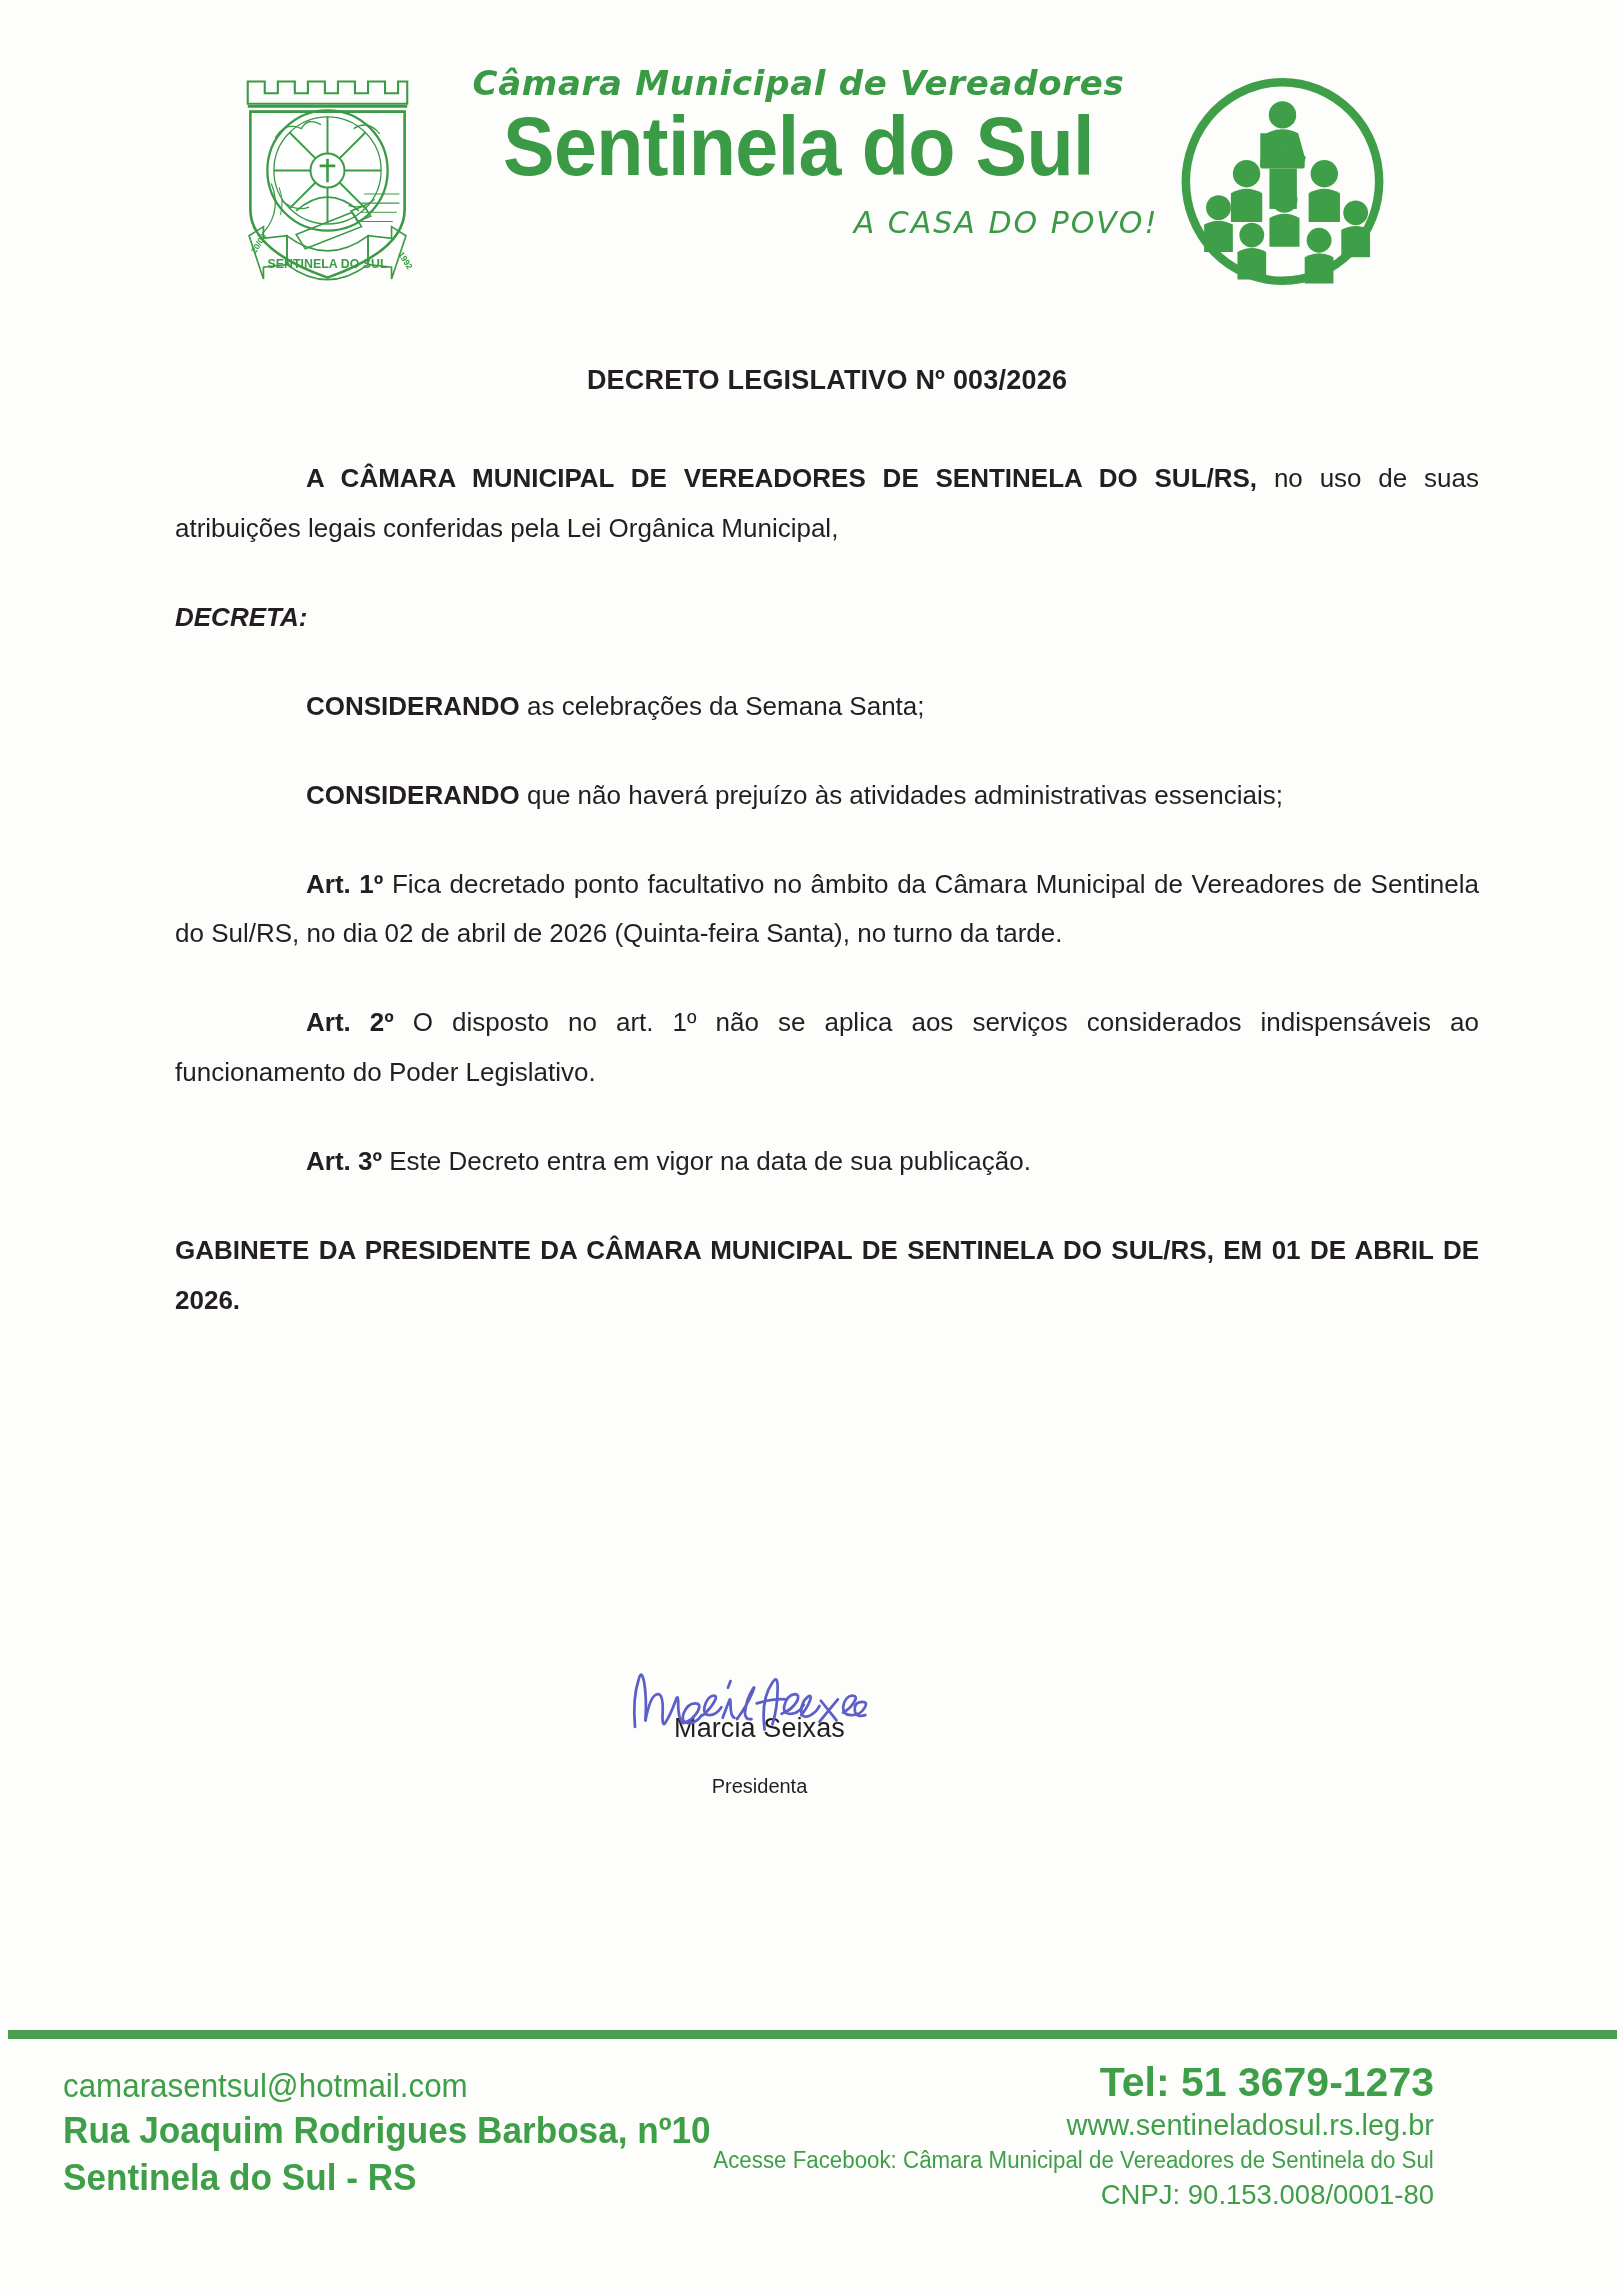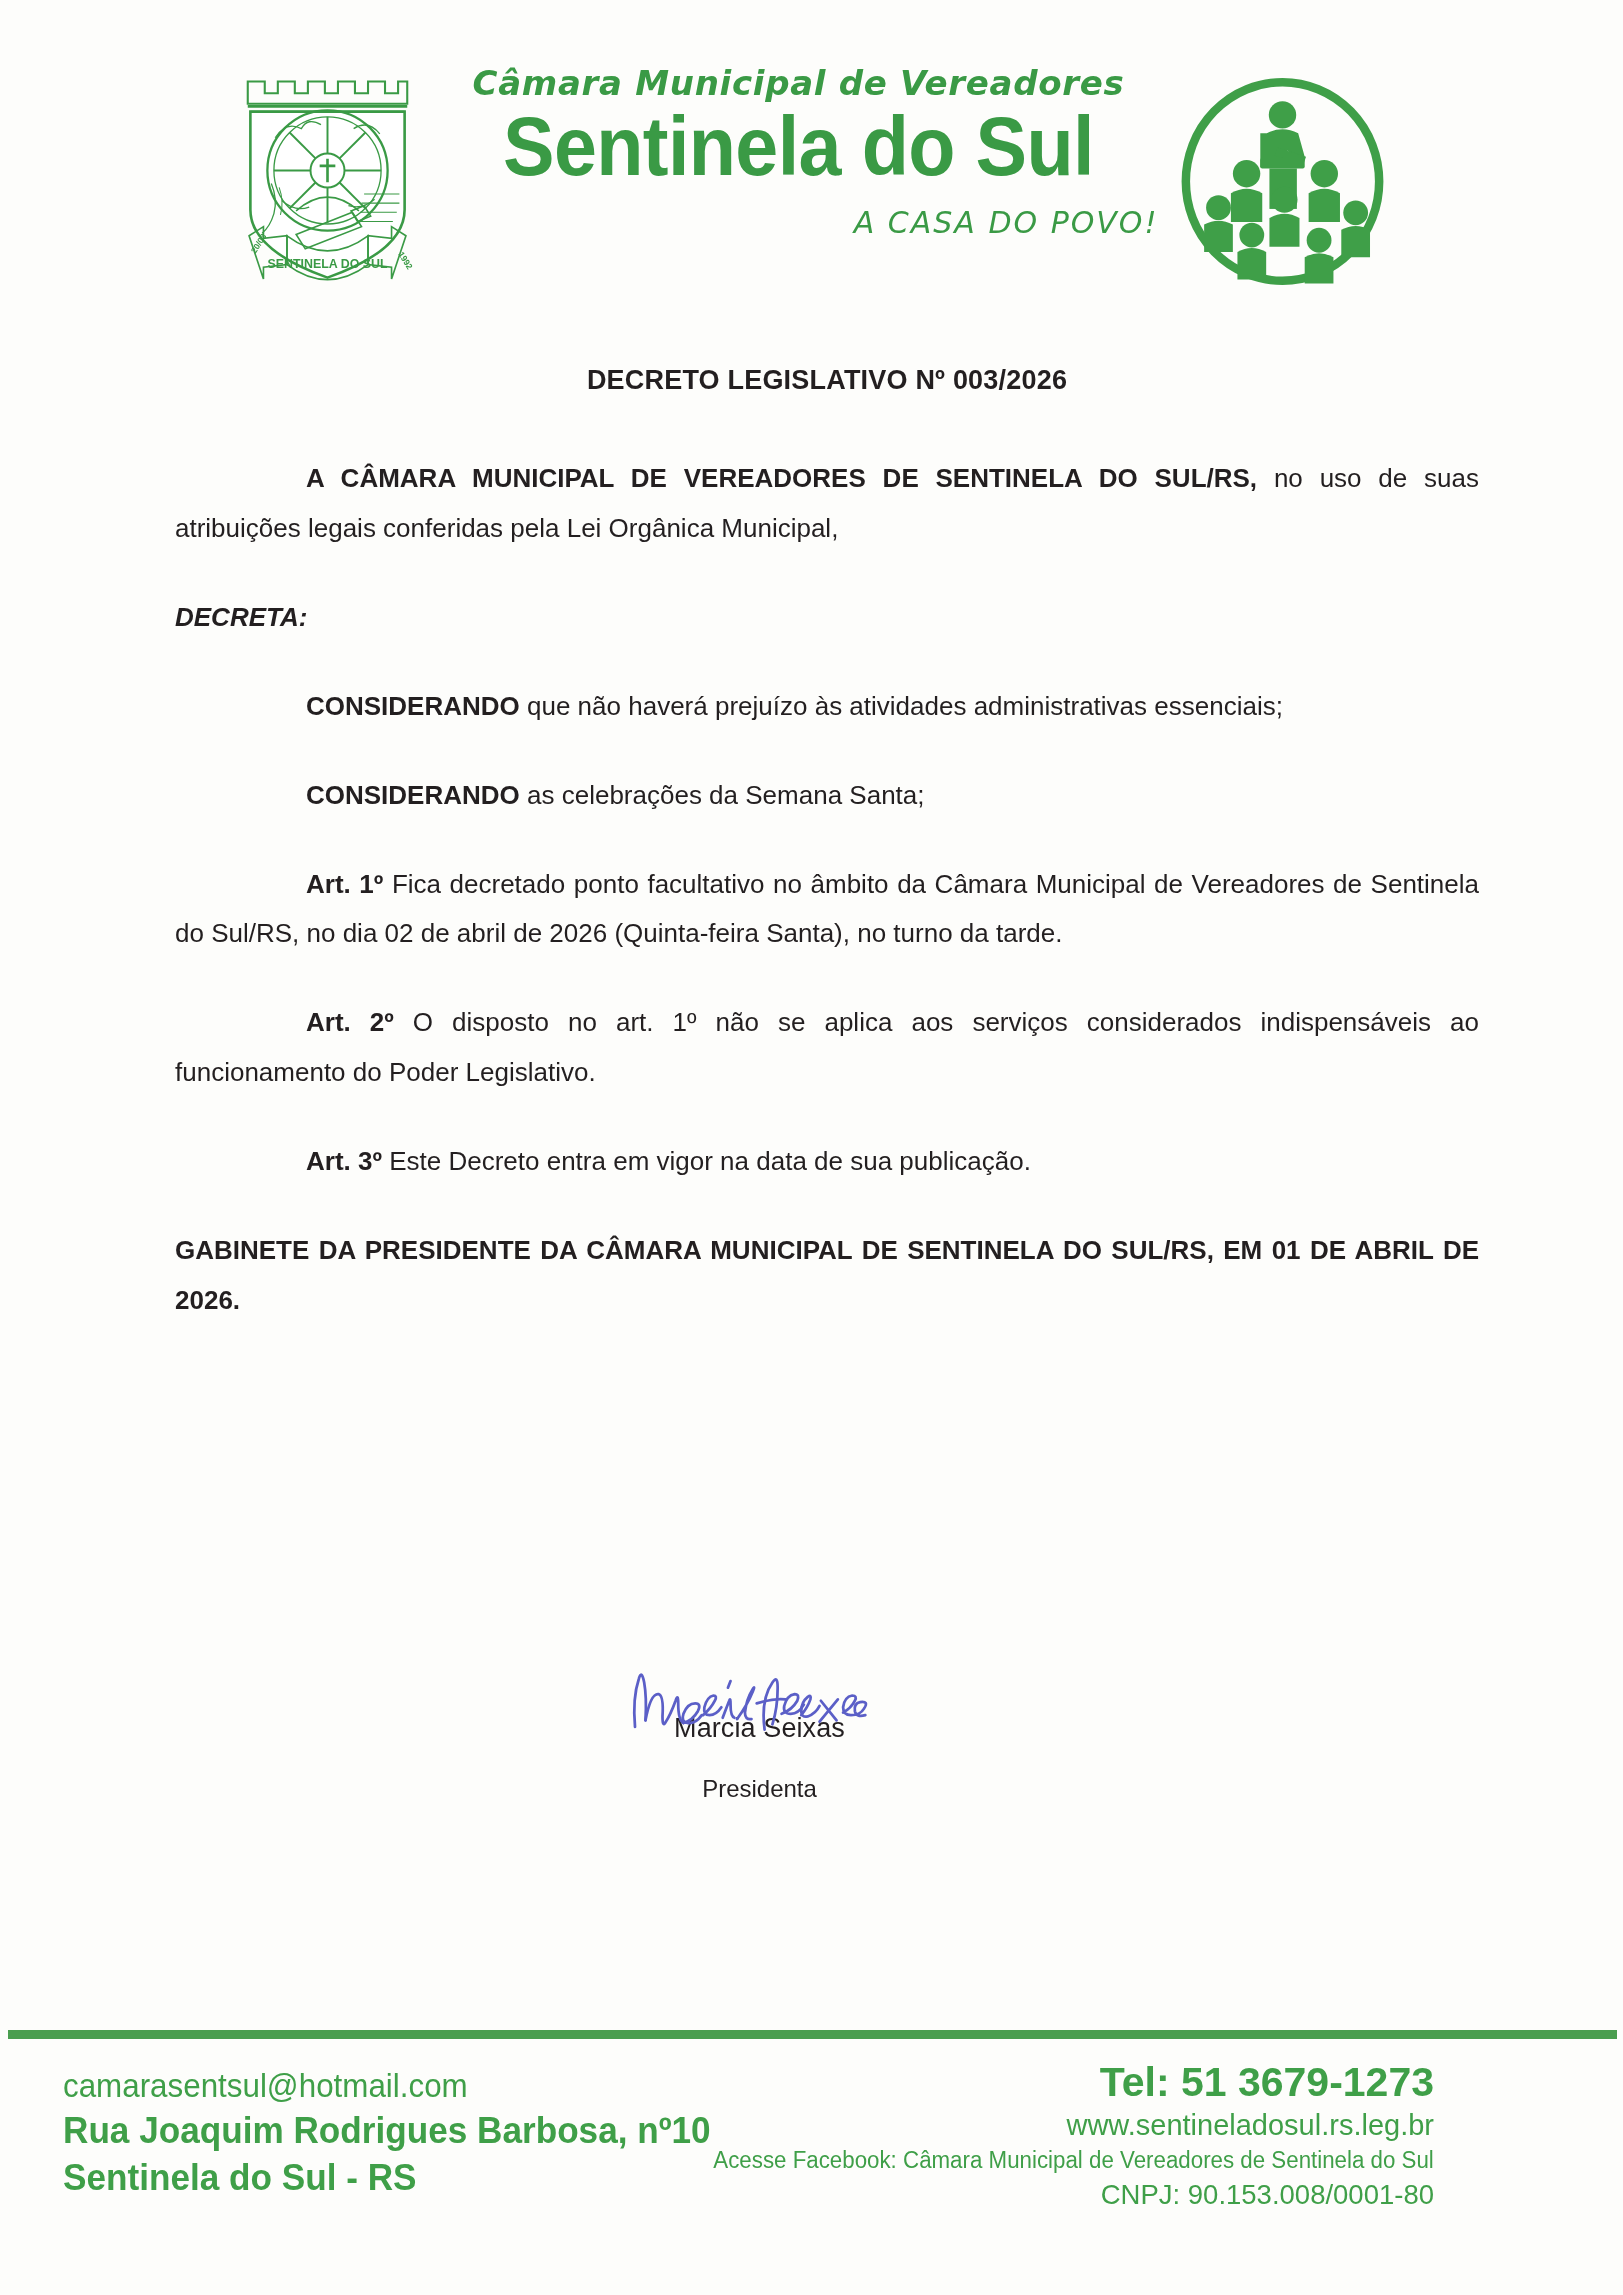--- a/index.html
+++ b/index.html
@@ -140,21 +140,21 @@
     position: relative;
     left: 9.2px;
   }
   .sig-name {
     font-weight: 400;
     font-size: 27px;
     color: #231f20;
     letter-spacing: 0.1px;
   }
   .sig-role {
-    font-size: 24px;
+    font-size: 20px;
     color: #231f20;
     margin-top: 31px;
   }
 
   
   .footer-rule {
     position: absolute;
     left: 7.9px;
     top: 2030px;
     width: 1609px;
@@ -337,23 +337,23 @@
   </div>
 
   <div class="doc-body">
 
     <div class="doc-title">DECRETO LEGISLATIVO Nº 003/2026</div>
 
     <p class="para indent"><span class="b">A CÂMARA MUNICIPAL DE VEREADORES DE SENTINELA DO SUL/RS,</span><span> no uso de suas atribuições legais conferidas pela Lei Orgânica Municipal,</span></p>
 
     <p class="para decreta">DECRETA:</p>
 
+    <p class="para indent"><span class="b">CONSIDERANDO</span><span> as celebrações da Semana Santa;</span></p>
+
     <p class="para indent"><span class="b">CONSIDERANDO</span><span> que não haverá prejuízo às atividades administrativas essenciais;</span></p>
-
-    <p class="para indent"><span class="b">CONSIDERANDO</span><span> as celebrações da Semana Santa;</span></p>
 
     <p class="para indent"><span class="b">Art. 1º</span><span> Fica decretado ponto facultativo no âmbito da Câmara Municipal de Vereadores de Sentinela do Sul/RS, no dia 02 de abril de 2026 (Quinta-feira Santa), no turno da tarde.</span></p>
 
     <p class="para indent"><span class="b">Art. 2º</span><span> O disposto no art. 1º não se aplica aos serviços considerados indispensáveis ao funcionamento do Poder Legislativo.</span></p>
 
     <p class="para indent"><span class="b">Art. 3º</span><span> Este Decreto entra em vigor na data de sua publicação.</span></p>
 
     <p class="para gabinete">GABINETE DA PRESIDENTE DA CÂMARA MUNICIPAL DE SENTINELA DO SUL/RS, EM 01 DE ABRIL DE 2026.</p>
   </div>
 

